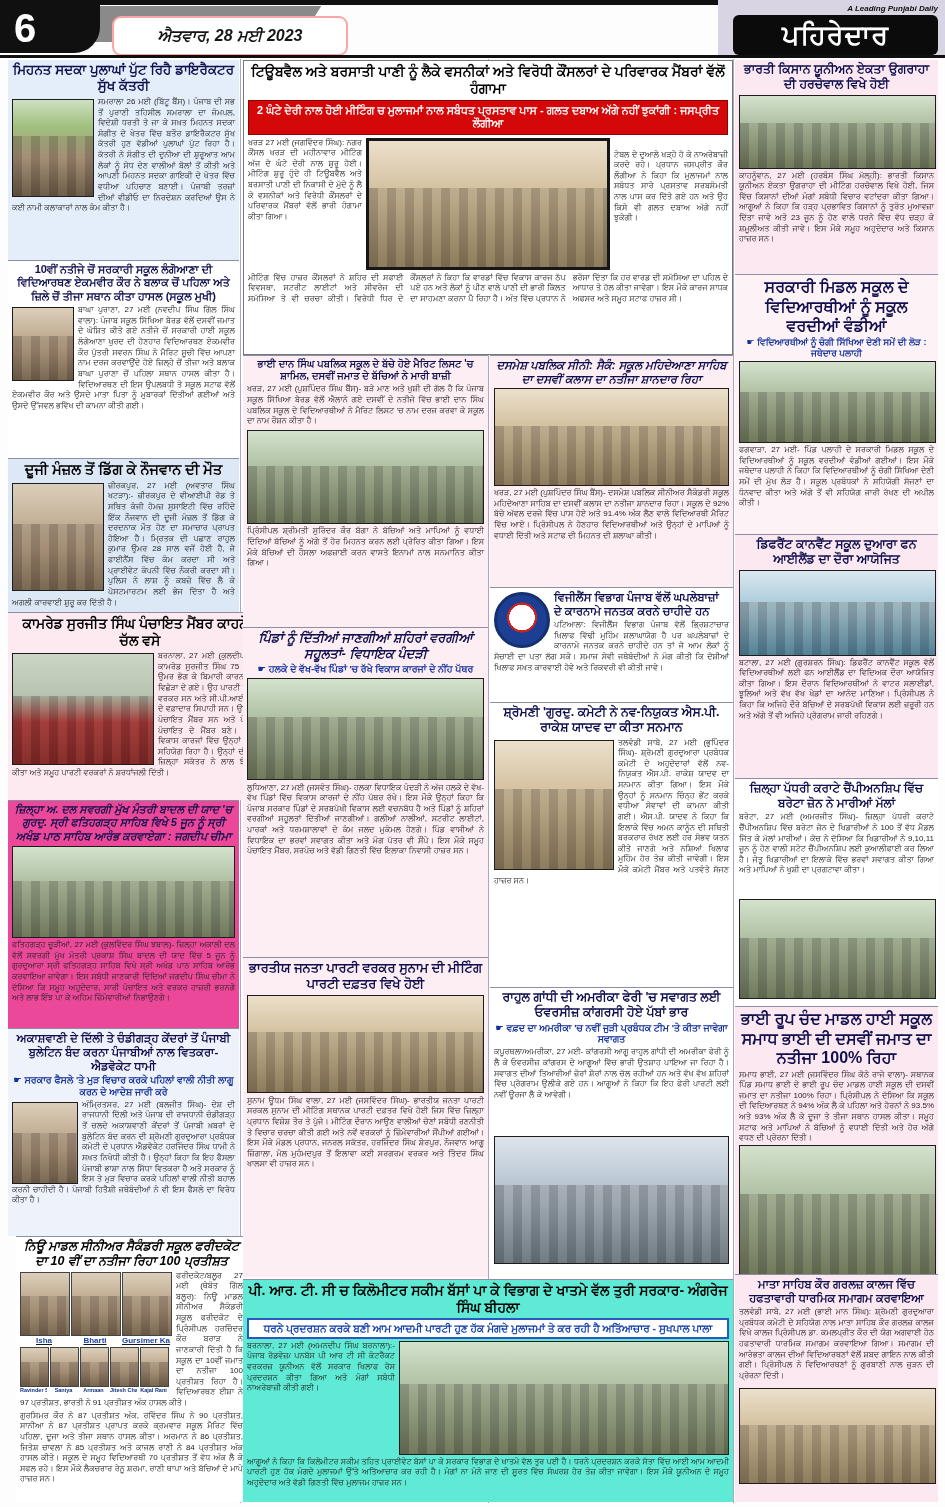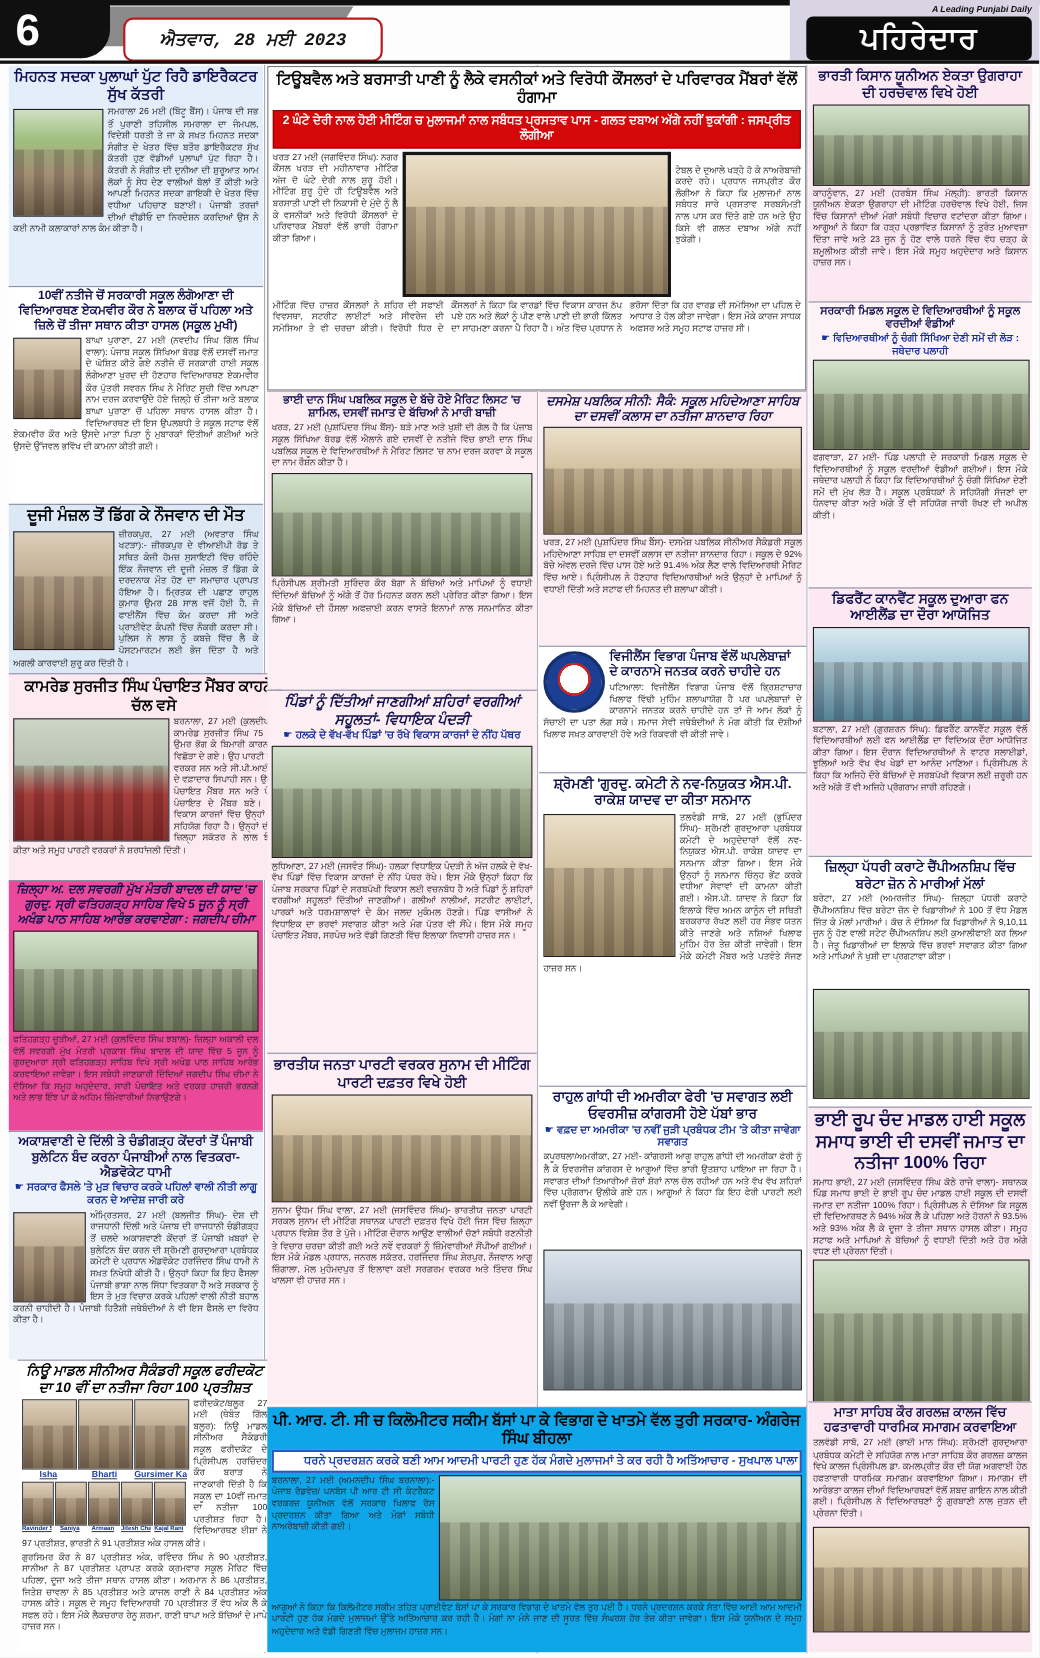--- a/index.html
+++ b/index.html
@@ -6,39 +6,39 @@
   .page{position:relative;width:945px;height:1507px;background:#fdfdfd;overflow:hidden;
         font-family:"Liberation Sans","DejaVu Sans",sans-serif;color:#161616;}
   
   .topline{position:absolute;left:0;top:0;width:945px;height:5px;background:#101010;}
   .pagebox{position:absolute;left:0;top:3px;width:100px;height:50px;background:#101010;
            border-radius:0 0 26px 0;color:#fff;font-size:40px;font-weight:bold;
            display:flex;align-items:center;padding-left:14px;box-sizing:border-box;}
   .grayband{position:absolute;left:70px;top:6px;width:240px;height:36px;background:#8a8a8a;
             transform:skewX(-32deg);}
   .datepill{position:absolute;left:112px;top:16px;width:232px;height:36px;background:#fff;
-            border:2px solid #b91c1c;border-radius:9px;display:flex;align-items:center;
-            justify-content:center;font-family:Liberation Mono, monospace;
+            border:2px solid #fca5a5;border-radius:9px;display:flex;align-items:center;
+            justify-content:center;font-family:Liberation Sans, sans-serif;
             font-style:italic;font-weight:bold;font-size:16px;}
   .mh-right{position:absolute;left:718px;top:0;width:227px;height:56px;background:#d9d4e4;}
   .tagline{position:absolute;left:740px;top:4px;width:198px;text-align:right;
            font-size:8px;font-style:italic;font-weight:bold;color:#101010;}
   .logobox{position:absolute;left:733px;top:15px;width:205px;height:40px;background:#0b0b0b;
            border-radius:6px;color:#fff;display:flex;align-items:center;justify-content:center;
            font-size:27px;font-weight:bold;letter-spacing:1px;}
   .mhrule{position:absolute;left:0;top:55px;width:945px;height:3px;background:#101010;}
   
   .vsep{position:absolute;top:59px;width:1px;height:1444px;background:#a9a9bd;}
   .art{position:absolute;overflow:hidden;box-sizing:border-box;padding:2px 4px;border-top:1px solid #8d8da3;}
   .hl{font-weight:bold;text-align:center;color:#10104e;line-height:1.22;}
   .hl.black{color:#000;}
   .sub{color:#14309b;font-weight:bold;font-size:9.5px;text-align:center;line-height:1.25;margin-top:1px;}
   .redbar{background:#d40808;color:#fff;font-weight:bold;font-size:11px;text-align:center;
           padding:3px 2px;margin:3px 0;border:1px solid #8d0404;line-height:1.2;}
-  .bluebar{border:2px solid #2b57c0;color:#1742ad;font-weight:bold;font-size:10.5px;text-align:right;
+  .bluebar{border:2px solid #2b57c0;color:#1742ad;font-weight:bold;font-size:10.5px;text-align:center;
            padding:2px;background:#fff;margin:2px 0;line-height:1.2;}
   .body{font-size:8px;line-height:1.33;text-align:justify;color:#232323;margin-top:2px;}
   .photo{border:1px solid #1d1d1d;position:relative;overflow:hidden;}
   .photo::after{content:"";position:absolute;left:0;right:0;bottom:0;height:62%;
     background:repeating-linear-gradient(90deg,rgba(50,40,35,.30) 0 9px,rgba(110,100,85,.22) 9px 18px);}
   .ph-group{background:linear-gradient(180deg,#d4e2cd 0%,#a9bb9c 45%,#70805f 100%);}
   .ph-indoor{background:linear-gradient(180deg,#ece0cb 0%,#ccb893 50%,#96835f 100%);}
   .ph-portrait{background:linear-gradient(180deg,#dccfba 0%,#b49b7f 60%,#7e6a52 100%);}
   .ph-turban{background:linear-gradient(180deg,#cfe0c2 0%,#9fc07e 28%,#b49b7f 60%,#6e5c47 100%);}
   .ph-red{background:linear-gradient(180deg,#ccd6c6 0%,#b8c2b0 38%,#b23434 62%,#8c2020 100%);}
@@ -229,38 +229,38 @@
     </div>
   </div>
 
   <div class="art" style="left:490px;top:987px;width:243px;height:290px;background:#ffffff">
     <div class="hl" style="font-size:12.5px">ਰਾਹੁਲ ਗਾਂਧੀ ਦੀ ਅਮਰੀਕਾ ਫੇਰੀ 'ਚ ਸਵਾਗਤ ਲਈ ਓਵਰਸੀਜ਼ ਕਾਂਗਰਸੀ ਹੋਏ ਪੱਬਾਂ ਭਾਰ</div>
     <div class="sub">☛ ਵਫ਼ਦ ਦਾ ਅਮਰੀਕਾ 'ਚ ਨਵੀਂ ਜੁੜੀ ਪ੍ਰਬੰਧਕ ਟੀਮ 'ਤੇ ਕੀਤਾ ਜਾਵੇਗਾ ਸਵਾਗਤ</div>
     <div class="body" style="height:86px;overflow:hidden">ਕਪੂਰਥਲਾ/ਅਮਰੀਕਾ, 27 ਮਈ- ਕਾਂਗਰਸੀ ਆਗੂ ਰਾਹੁਲ ਗਾਂਧੀ ਦੀ ਅਮਰੀਕਾ ਫੇਰੀ ਨੂੰ ਲੈ ਕੇ ਓਵਰਸੀਜ਼ ਕਾਂਗਰਸ ਦੇ ਆਗੂਆਂ ਵਿੱਚ ਭਾਰੀ ਉਤਸ਼ਾਹ ਪਾਇਆ ਜਾ ਰਿਹਾ ਹੈ। ਸਵਾਗਤ ਦੀਆਂ ਤਿਆਰੀਆਂ ਜ਼ੋਰਾਂ ਸ਼ੋਰਾਂ ਨਾਲ ਚੱਲ ਰਹੀਆਂ ਹਨ ਅਤੇ ਵੱਖ ਵੱਖ ਸ਼ਹਿਰਾਂ ਵਿੱਚ ਪ੍ਰੋਗਰਾਮ ਉਲੀਕੇ ਗਏ ਹਨ। ਆਗੂਆਂ ਨੇ ਕਿਹਾ ਕਿ ਇਹ ਫੇਰੀ ਪਾਰਟੀ ਲਈ ਨਵੀਂ ਊਰਜਾ ਲੈ ਕੇ ਆਵੇਗੀ।</div>
     <div class="photo ph-cool" style="width:233px;height:126px;margin:3px auto"></div>
   </div>
 
-  <div class="art" style="left:243px;top:1279px;width:490px;height:223px;background:#0ea5e9">
+  <div class="art" style="left:243px;top:1279px;width:490px;height:223px;background:#5eead4">
     <div class="hl black" style="font-size:14px">ਪੀ. ਆਰ. ਟੀ. ਸੀ ਚ ਕਿਲੋਮੀਟਰ ਸਕੀਮ ਬੱਸਾਂ ਪਾ ਕੇ ਵਿਭਾਗ ਦੇ ਖਾਤਮੇ ਵੱਲ ਤੁਰੀ ਸਰਕਾਰ- ਅੰਗਰੇਜ ਸਿੰਘ ਬੀਹਲਾ</div>
     <div class="bluebar">ਧਰਨੇ ਪ੍ਰਦਰਸ਼ਨ ਕਰਕੇ ਬਣੀ ਆਮ ਆਦਮੀ ਪਾਰਟੀ ਹੁਣ ਹੱਕ ਮੰਗਦੇ ਮੁਲਾਜਮਾਂ ਤੇ ਕਰ ਰਹੀ ਹੈ ਅਤਿੱਆਚਾਰ - ਸੁਖਪਾਲ ਪਾਲਾ</div>
     <div class="leadrow">
       <div class="body" style="width:148px;flex:none;margin-top:0">ਬਰਨਾਲਾ, 27 ਮਈ (ਅਮਨਦੀਪ ਸਿੰਘ ਬਰਨਾਲਾ):- ਪੰਜਾਬ ਰੋਡਵੇਜ਼/ ਪਨਬੱਸ ਪੀ ਆਰ ਟੀ ਸੀ ਕੰਟਰੈਕਟ ਵਰਕਰਜ਼ ਯੂਨੀਅਨ ਵੱਲੋਂ ਸਰਕਾਰ ਖਿਲਾਫ ਰੋਸ ਪ੍ਰਦਰਸ਼ਨ ਕੀਤਾ ਗਿਆ ਅਤੇ ਮੰਗਾਂ ਸਬੰਧੀ ਨਾਅਰੇਬਾਜ਼ੀ ਕੀਤੀ ਗਈ।</div>
       <div class="photo ph-group" style="flex:1;height:112px"></div>
     </div>
     <div class="body">ਆਗੂਆਂ ਨੇ ਕਿਹਾ ਕਿ ਕਿਲੋਮੀਟਰ ਸਕੀਮ ਤਹਿਤ ਪ੍ਰਾਈਵੇਟ ਬੱਸਾਂ ਪਾ ਕੇ ਸਰਕਾਰ ਵਿਭਾਗ ਦੇ ਖਾਤਮੇ ਵੱਲ ਤੁਰ ਪਈ ਹੈ। ਧਰਨੇ ਪ੍ਰਦਰਸ਼ਨ ਕਰਕੇ ਸੱਤਾ ਵਿੱਚ ਆਈ ਆਮ ਆਦਮੀ ਪਾਰਟੀ ਹੁਣ ਹੱਕ ਮੰਗਦੇ ਮੁਲਾਜਮਾਂ ਉੱਤੇ ਅਤਿੱਆਚਾਰ ਕਰ ਰਹੀ ਹੈ। ਮੰਗਾਂ ਨਾ ਮੰਨੇ ਜਾਣ ਦੀ ਸੂਰਤ ਵਿੱਚ ਸੰਘਰਸ਼ ਹੋਰ ਤੇਜ਼ ਕੀਤਾ ਜਾਵੇਗਾ। ਇਸ ਮੌਕੇ ਯੂਨੀਅਨ ਦੇ ਸਮੂਹ ਅਹੁਦੇਦਾਰ ਅਤੇ ਵੱਡੀ ਗਿਣਤੀ ਵਿੱਚ ਮੁਲਾਜਮ ਹਾਜ਼ਰ ਸਨ।</div>
   </div>
 
   <div class="art" style="left:735px;top:60px;width:203px;height:214px;background:#fbe8f1;border-top:none">
     <div class="hl" style="font-size:12.5px">ਭਾਰਤੀ ਕਿਸਾਨ ਯੂਨੀਅਨ ਏਕਤਾ ਉਗਰਾਹਾ ਦੀ ਹਰਚੋਵਾਲ ਵਿਖੇ ਹੋਈ</div>
     <div class="photo ph-group" style="width:195px;height:72px;margin:2px auto"></div>
     <div class="body">ਕਾਹਨੂੰਵਾਨ, 27 ਮਈ (ਹਰਬੰਸ ਸਿੰਘ ਮੱਲ੍ਹੀ): ਭਾਰਤੀ ਕਿਸਾਨ ਯੂਨੀਅਨ ਏਕਤਾ ਉਗਰਾਹਾ ਦੀ ਮੀਟਿੰਗ ਹਰਚੋਵਾਲ ਵਿਖੇ ਹੋਈ, ਜਿਸ ਵਿੱਚ ਕਿਸਾਨਾਂ ਦੀਆਂ ਮੰਗਾਂ ਸਬੰਧੀ ਵਿਚਾਰ ਵਟਾਂਦਰਾ ਕੀਤਾ ਗਿਆ। ਆਗੂਆਂ ਨੇ ਕਿਹਾ ਕਿ ਹੜ੍ਹ ਪ੍ਰਭਾਵਿਤ ਕਿਸਾਨਾਂ ਨੂੰ ਤੁਰੰਤ ਮੁਆਵਜ਼ਾ ਦਿੱਤਾ ਜਾਵੇ ਅਤੇ 23 ਜੂਨ ਨੂੰ ਹੋਣ ਵਾਲੇ ਧਰਨੇ ਵਿੱਚ ਵੱਧ ਚੜ੍ਹ ਕੇ ਸ਼ਮੂਲੀਅਤ ਕੀਤੀ ਜਾਵੇ। ਇਸ ਮੌਕੇ ਸਮੂਹ ਅਹੁਦੇਦਾਰ ਅਤੇ ਕਿਸਾਨ ਹਾਜ਼ਰ ਸਨ।</div>
   </div>
 
   <div class="art" style="left:735px;top:274px;width:203px;height:260px;background:#fdf3f7">
-    <div class="hl" style="font-size:10px">ਸਰਕਾਰੀ ਮਿਡਲ ਸਕੂਲ ਦੇ ਵਿਦਿਆਰਥੀਆਂ ਨੂੰ ਸਕੂਲ ਵਰਦੀਆਂ ਵੰਡੀਆਂ</div>
+    <div class="hl" style="font-size:16px">ਸਰਕਾਰੀ ਮਿਡਲ ਸਕੂਲ ਦੇ ਵਿਦਿਆਰਥੀਆਂ ਨੂੰ ਸਕੂਲ ਵਰਦੀਆਂ ਵੰਡੀਆਂ</div>
     <div class="sub" style="font-size:9px">☛ ਵਿਦਿਆਰਥੀਆਂ ਨੂੰ ਚੰਗੀ ਸਿੱਖਿਆ ਦੇਣੀ ਸਮੇਂ ਦੀ ਲੋੜ : ਜਥੇਦਾਰ ਪਲਾਹੀ</div>
     <div class="photo ph-group" style="width:195px;height:80px;margin:2px auto"></div>
     <div class="body">ਫਗਵਾੜਾ, 27 ਮਈ- ਪਿੰਡ ਪਲਾਹੀ ਦੇ ਸਰਕਾਰੀ ਮਿਡਲ ਸਕੂਲ ਦੇ ਵਿਦਿਆਰਥੀਆਂ ਨੂੰ ਸਕੂਲ ਵਰਦੀਆਂ ਵੰਡੀਆਂ ਗਈਆਂ। ਇਸ ਮੌਕੇ ਜਥੇਦਾਰ ਪਲਾਹੀ ਨੇ ਕਿਹਾ ਕਿ ਵਿਦਿਆਰਥੀਆਂ ਨੂੰ ਚੰਗੀ ਸਿੱਖਿਆ ਦੇਣੀ ਸਮੇਂ ਦੀ ਮੁੱਖ ਲੋੜ ਹੈ। ਸਕੂਲ ਪ੍ਰਬੰਧਕਾਂ ਨੇ ਸਹਿਯੋਗੀ ਸੱਜਣਾਂ ਦਾ ਧੰਨਵਾਦ ਕੀਤਾ ਅਤੇ ਅੱਗੇ ਤੋਂ ਵੀ ਸਹਿਯੋਗ ਜਾਰੀ ਰੱਖਣ ਦੀ ਅਪੀਲ ਕੀਤੀ।</div>
   </div>
 
   <div class="art" style="left:735px;top:534px;width:203px;height:244px;background:#fbe8f1">
     <div class="hl" style="font-size:12.5px">ਡਿਫਰੈਂਟ ਕਾਨਵੈਂਟ ਸਕੂਲ ਦੁਆਰਾ ਫਨ ਆਈਲੈਂਡ ਦਾ ਦੌਰਾ ਆਯੋਜਿਤ</div>
     <div class="photo ph-pool" style="width:195px;height:84px;margin:2px auto"></div>
     <div class="body">ਬਟਾਲਾ, 27 ਮਈ (ਗੁਰਸ਼ਰਨ ਸਿੰਘ): ਡਿਫਰੈਂਟ ਕਾਨਵੈਂਟ ਸਕੂਲ ਵੱਲੋਂ ਵਿਦਿਆਰਥੀਆਂ ਲਈ ਫਨ ਆਈਲੈਂਡ ਦਾ ਵਿਦਿਅਕ ਦੌਰਾ ਆਯੋਜਿਤ ਕੀਤਾ ਗਿਆ। ਇਸ ਦੌਰਾਨ ਵਿਦਿਆਰਥੀਆਂ ਨੇ ਵਾਟਰ ਸਲਾਈਡਾਂ, ਝੂਲਿਆਂ ਅਤੇ ਵੱਖ ਵੱਖ ਖੇਡਾਂ ਦਾ ਆਨੰਦ ਮਾਣਿਆ। ਪ੍ਰਿੰਸੀਪਲ ਨੇ ਕਿਹਾ ਕਿ ਅਜਿਹੇ ਦੌਰੇ ਬੱਚਿਆਂ ਦੇ ਸਰਬਪੱਖੀ ਵਿਕਾਸ ਲਈ ਜ਼ਰੂਰੀ ਹਨ ਅਤੇ ਅੱਗੇ ਤੋਂ ਵੀ ਅਜਿਹੇ ਪ੍ਰੋਗਰਾਮ ਜਾਰੀ ਰਹਿਣਗੇ।</div>
   </div>

